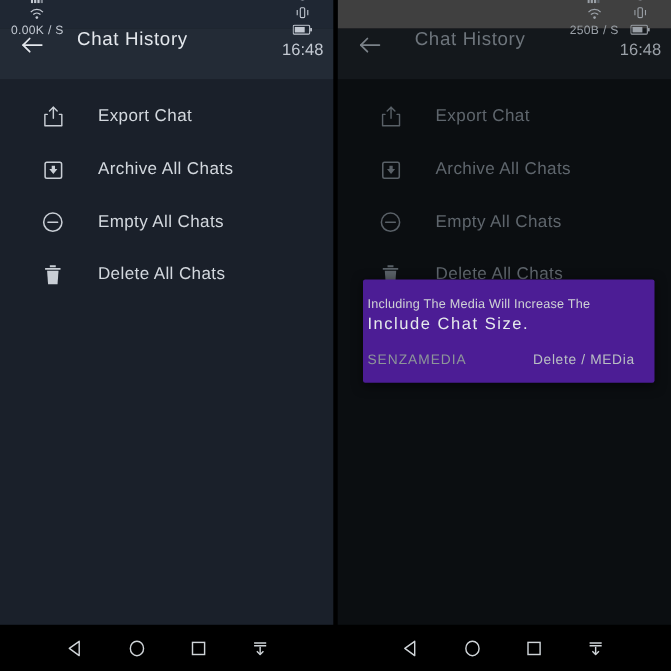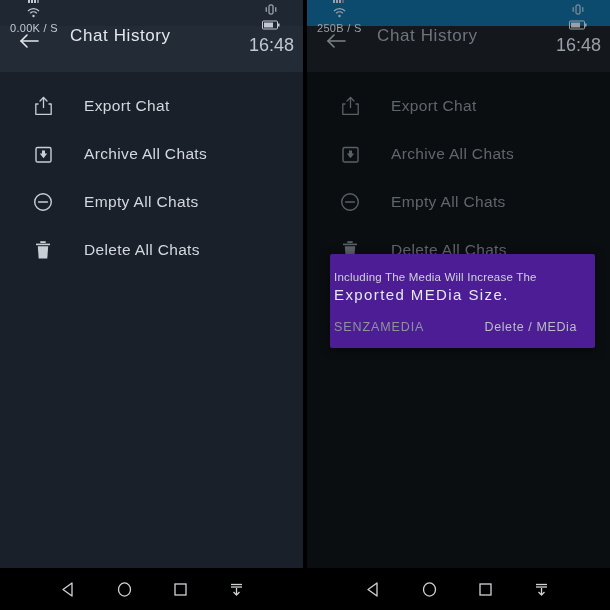--- a/index.html
+++ b/index.html
@@ -34,25 +34,25 @@
   .statusbar {
     height:26px;
     display:flex;
     align-items:center;
     justify-content:space-between;
     padding:0 9px 0 10px;
     font-size:11px;
     letter-spacing:.3px;
   }
   .panel-left  .statusbar { background:#1f2733; color:#c3c9d2; }
-  .panel-right .statusbar { background:#0c4a6e; color:#9aa0a7; }
+  .panel-right .statusbar { background:#404040; color:#9aa0a7;justify-content:flex-end; }
   .sb-left, .sb-right { display:flex; align-items:center; gap:4px;flex-direction:column; }
   .sb-right { gap:5px; }
   .sb-text { font-size:11px; white-space:nowrap; }
-  .sb-clock { font-size:18px; letter-spacing:0; margin-left:1px; }
+  .sb-clock { font-size:15px; letter-spacing:0; margin-left:1px; }
   .ic { display:inline-block; line-height:0; }
   .ic svg { display:block; }
 
   
   .appbar {
     height:46px;
     display:flex;
     padding-left:14px;
   }
   .panel-left  .appbar { background:#232b36; }
@@ -74,22 +74,21 @@
   .panel-left  .back-btn svg line { stroke:#e4e8ed; }
   .panel-right .back-btn svg path,
   .panel-right .back-btn svg line { stroke:#7b8289; }
 
   
   .menu-list { padding-top:10px; }
   .menu-item {
     height:48px;
     display:flex;
     align-items:center;
-    padding-left:18px;
-    margin-left:12px;
+    padding-left:35px;
   }
   .menu-icon {
     width:26px; height:26px;
     flex:0 0 26px;
     display:flex; align-items:center; justify-content:center;
   }
   .menu-label {
     font-size:15.5px;
     margin-left:28px;
     letter-spacing:.35px;
@@ -387,21 +386,21 @@
               <path class="solid" d="M2 3.6 L16 3.6 L16 5.2 L2 5.2 Z"></path>
               <path class="solid" d="M3.8 6.2 L14.2 6.2 L13.3 18.4 L4.7 18.4 Z"></path>
             </svg>
         </span>
         <span class="menu-label">Delete All Chats</span>
       </div>
     </div>
 
     <div class="dialog">
       <div class="dialog-msg-line1">Including The Media Will Increase The</div>
-      <div class="dialog-msg-line2">Exported MEDia Size.</div>
+      <div class="dialog-msg-line2">Include Chat Size.</div>
       <div class="dialog-actions">
         <button class="dialog-btn secondary">SENZAMEDIA</button>
         <button class="dialog-btn primary">Delete / MEDia</button>
       </div>
     </div>
   </div>
 
   <div class="navbar">
     <div class="navbar-half">
       <div class="nav-btn">

